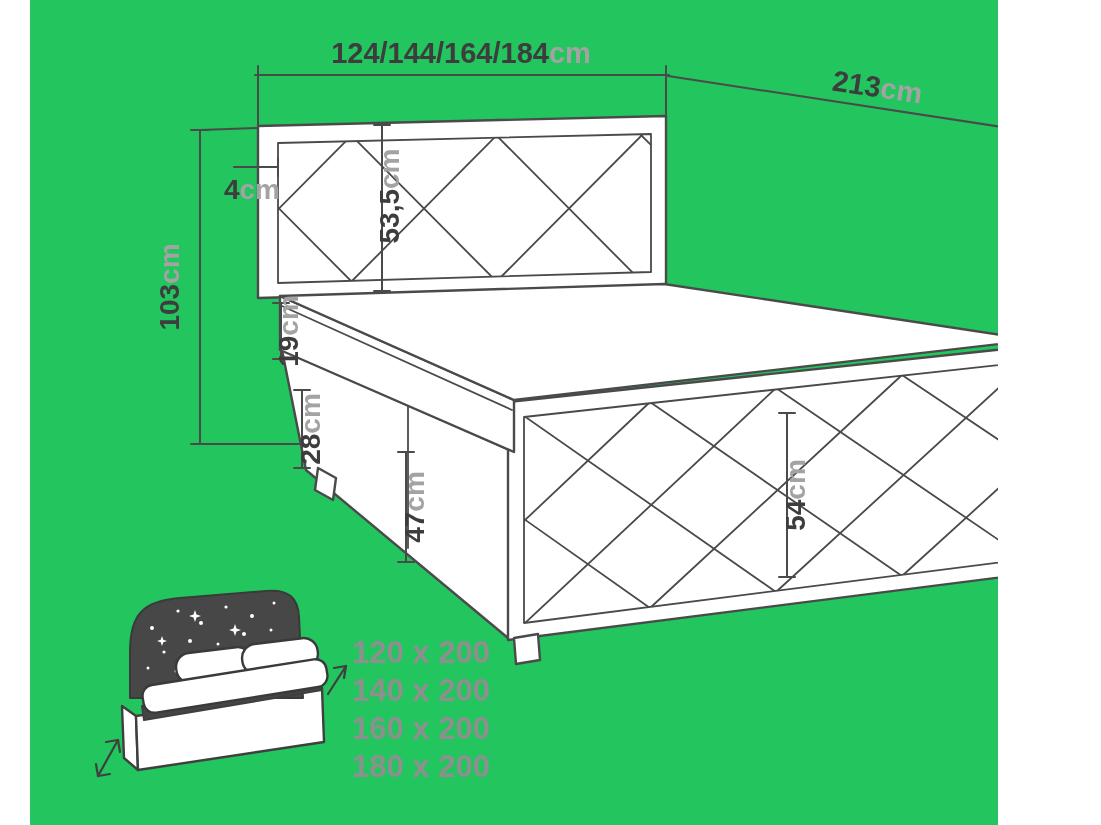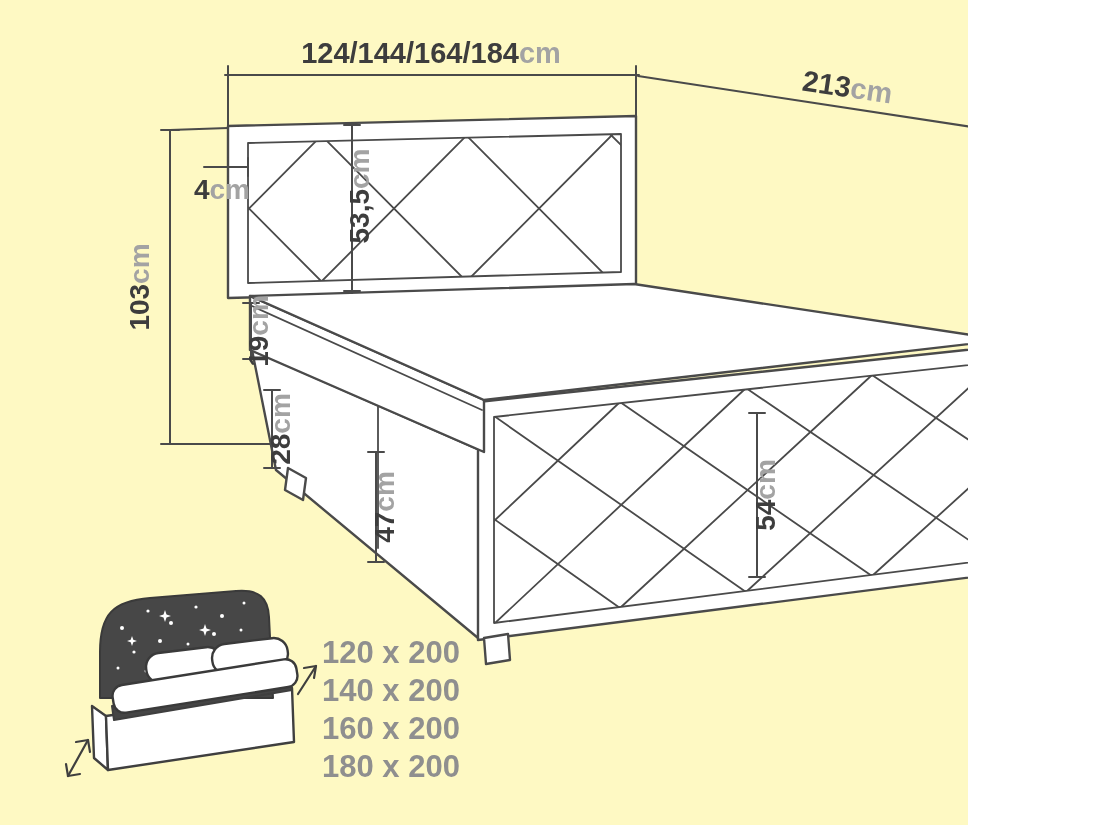--- a/index.html
+++ b/index.html
@@ -1,21 +1,22 @@
 <!DOCTYPE html>
 <html><head>
 <meta charset="utf-8">
 <style>
   html,body{margin:0;padding:0;background:#ffffff;}
   .canvas{
     position:relative;
     width:968px;height:825px;
-    background:#fef9c3;
+    background:#22c55e;
     font-family:"Liberation Sans",sans-serif;
     overflow:hidden;
+    margin-left:30px;
   }
   svg{display:block;}
   .ln{stroke:#4a4a4a;fill:none;stroke-width:2.4;stroke-linejoin:round;stroke-linecap:round;}
   .fillw{fill:#ffffff;}
   .thin{stroke:#4a4a4a;fill:none;stroke-width:1.8;stroke-linejoin:round;stroke-linecap:round;}
   .dim{stroke:#4a4a4a;fill:none;stroke-width:2;stroke-linecap:round;}
   text{font-family:"Liberation Sans",sans-serif;font-weight:bold;}
   .val{fill:#3d3d3d;font-size:28px;}
   .big{font-size:29px;}
   .unit{fill:#a3a3a3;}

